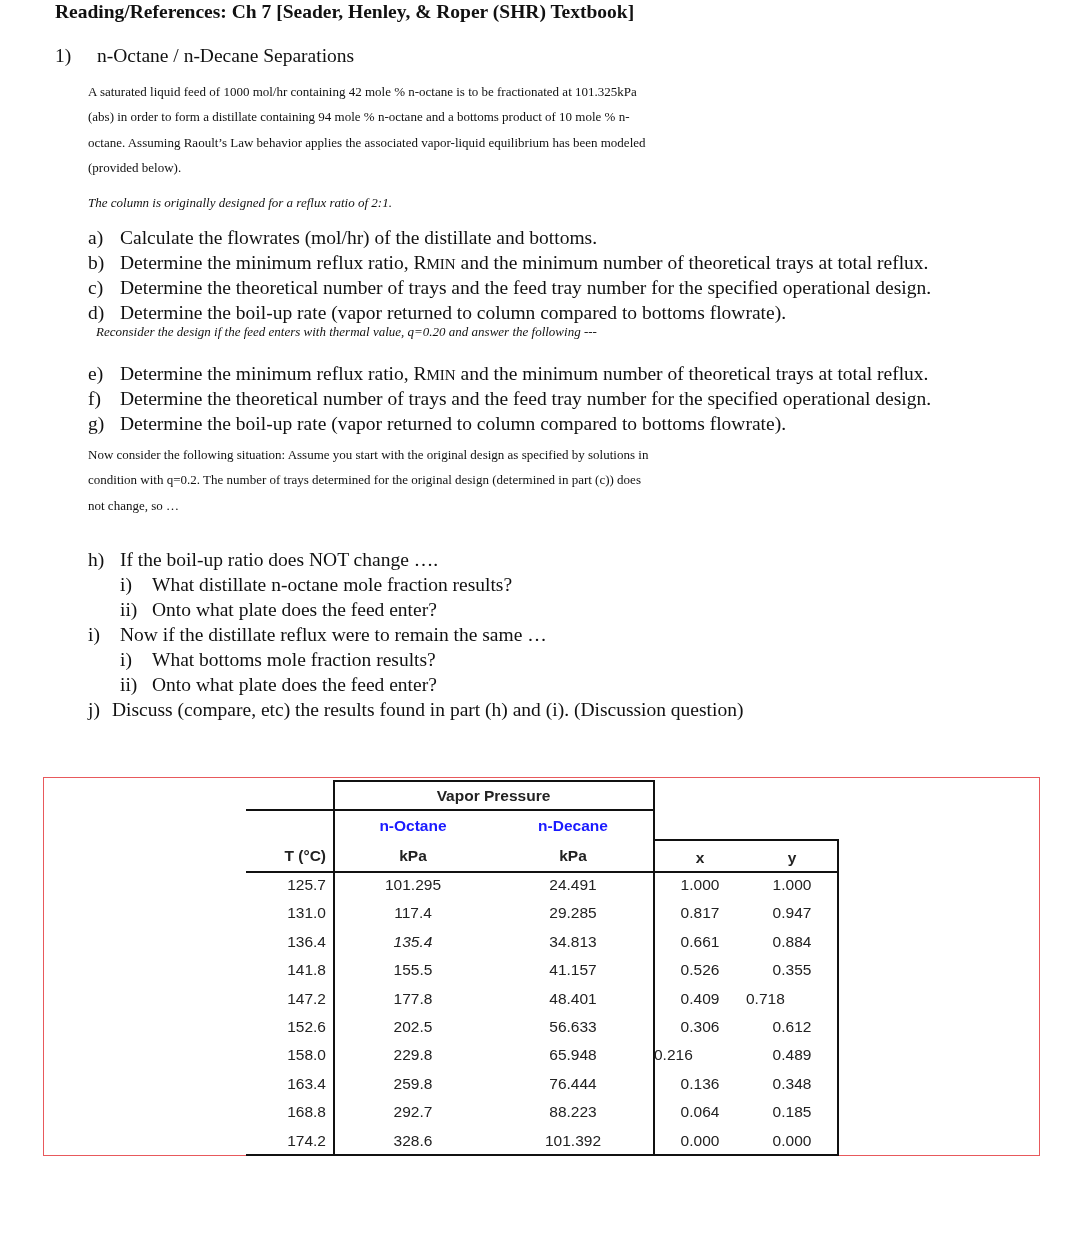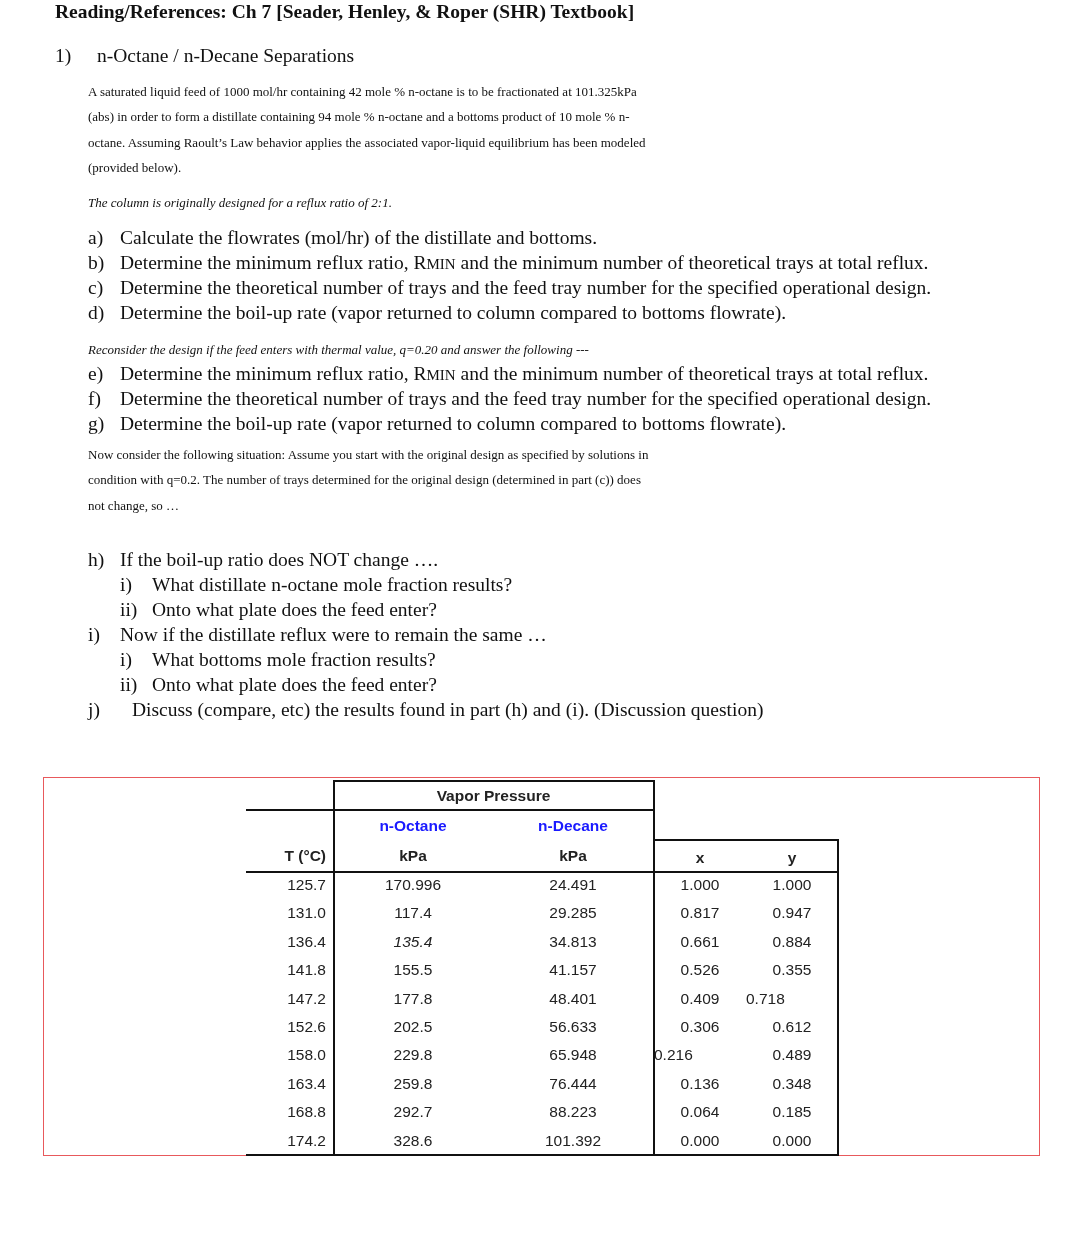--- a/index.html
+++ b/index.html
@@ -45,21 +45,21 @@
 
 <div class="abs li-label" style="left:88px; top:251px;">b)</div>
 <div class="abs li-text" style="left:120px; top:251px;"><span>Determine the minimum reflux ratio, R</span><span class="sc">MIN</span><span> and the minimum number of theoretical trays at total reflux.</span></div>
 
 <div class="abs li-label" style="left:88px; top:276px;">c)</div>
 <div class="abs li-text" style="left:120px; top:276px;">Determine the theoretical number of trays and the feed tray number for the specified operational design.</div>
 
 <div class="abs li-label" style="left:88px; top:301px;">d)</div>
 <div class="abs li-text" style="left:120px; top:301px;">Determine the boil-up rate (vapor returned to column compared to bottoms flowrate).</div>
 
-<div class="abs para italic" style="top:337px;">Reconsider the design if the feed enters with thermal value, q=0.20 and answer the following ---</div>
+<div class="abs para italic" style="top:319px;margin-left:8px;">Reconsider the design if the feed enters with thermal value, q=0.20 and answer the following ---</div>
 
 <div class="abs li-label" style="left:88px; top:362px;">e)</div>
 <div class="abs li-text" style="left:120px; top:362px;"><span>Determine the minimum reflux ratio, R</span><span class="sc">MIN</span><span> and the minimum number of theoretical trays at total reflux.</span></div>
 
 <div class="abs li-label" style="left:88px; top:387px;">f)</div>
 <div class="abs li-text" style="left:120px; top:387px;">Determine the theoretical number of trays and the feed tray number for the specified operational design.</div>
 
 <div class="abs li-label" style="left:88px; top:412px;">g)</div>
 <div class="abs li-text" style="left:120px; top:412px;">Determine the boil-up rate (vapor returned to column compared to bottoms flowrate).</div>
 
@@ -77,21 +77,21 @@
 <div class="abs li-text" style="left:152px; top:598px;">Onto what plate does the feed enter?</div>
 
 <div class="abs li-label" style="left:88px; top:623px;">i)</div>
 <div class="abs li-text" style="left:120px; top:623px;">Now if the distillate reflux were to remain the same …</div>
 <div class="abs li-label" style="left:120px; top:648px;">i)</div>
 <div class="abs li-text" style="left:152px; top:648px;">What bottoms mole fraction results?</div>
 <div class="abs li-label" style="left:120px; top:673px;">ii)</div>
 <div class="abs li-text" style="left:152px; top:673px;">Onto what plate does the feed enter?</div>
 
 <div class="abs li-label" style="left:88px; top:698px;">j)</div>
-<div class="abs li-text" style="left:132px; top:698px;">Discuss (compare, etc) the results found in part (h) and (i).  (Discussion question)</div>
+<div class="abs li-text" style="left:112px; top:698px;">Discuss (compare, etc) the results found in part (h) and (i).  (Discussion question)</div>
 
 <div class="redbox"></div>
 
 <div class="tbl">
 
   <div class="line" style="left:333px; top:780px; width:321px; height:1.5px;"></div>
   <div class="line" style="left:246px; top:809px; width:408px; height:1.5px;"></div>
   <div class="line" style="left:333px; top:780px; width:1.5px; height:376px;"></div>
   <div class="line" style="left:653px; top:780px; width:1.5px; height:376px;"></div>
 
@@ -107,21 +107,21 @@
   <div class="cell hdr blue" style="left:493px; width:160px; top:817px;">n-Decane</div>
   <div class="cell hdr" style="left:246px; width:80px; top:847px; text-align:right;">T (°C)</div>
   <div class="cell hdr" style="left:333px; width:160px; top:847px;">kPa</div>
   <div class="cell hdr" style="left:493px; width:160px; top:847px;">kPa</div>
   <div class="cell hdr" style="left:654px; width:92px; top:849px;">x</div>
   <div class="cell hdr" style="left:746px; width:92px; top:849px;">y</div>
 
   <div id="rows">
       <div>
         <div class="cell" style="left: 246px; width: 80px; top: 876px; text-align: right;">125.7</div>
-        <div class="cell" style="left: 333px; width: 160px; top: 876px; text-align: center;">170.996</div>
+        <div class="cell" style="left: 333px; width: 160px; top: 876px; text-align: center;">101.295</div>
         <div class="cell" style="left: 493px; width: 160px; top: 876px; text-align: center;">24.491</div>
         <div class="cell" style="left: 654px; width: 92px; top: 876px; text-align: center;">1.000</div>
         <div class="cell" style="left: 746px; width: 92px; top: 876px; text-align: center;">1.000</div>
       </div>
       <div>
         <div class="cell" style="left: 246px; width: 80px; top: 904.4px; text-align: right;">131.0</div>
         <div class="cell" style="left: 333px; width: 160px; top: 904.4px; text-align: center;">117.4</div>
         <div class="cell" style="left: 493px; width: 160px; top: 904.4px; text-align: center;">29.285</div>
         <div class="cell" style="left: 654px; width: 92px; top: 904.4px; text-align: center;">0.817</div>
         <div class="cell" style="left: 746px; width: 92px; top: 904.4px; text-align: center;">0.947</div>

